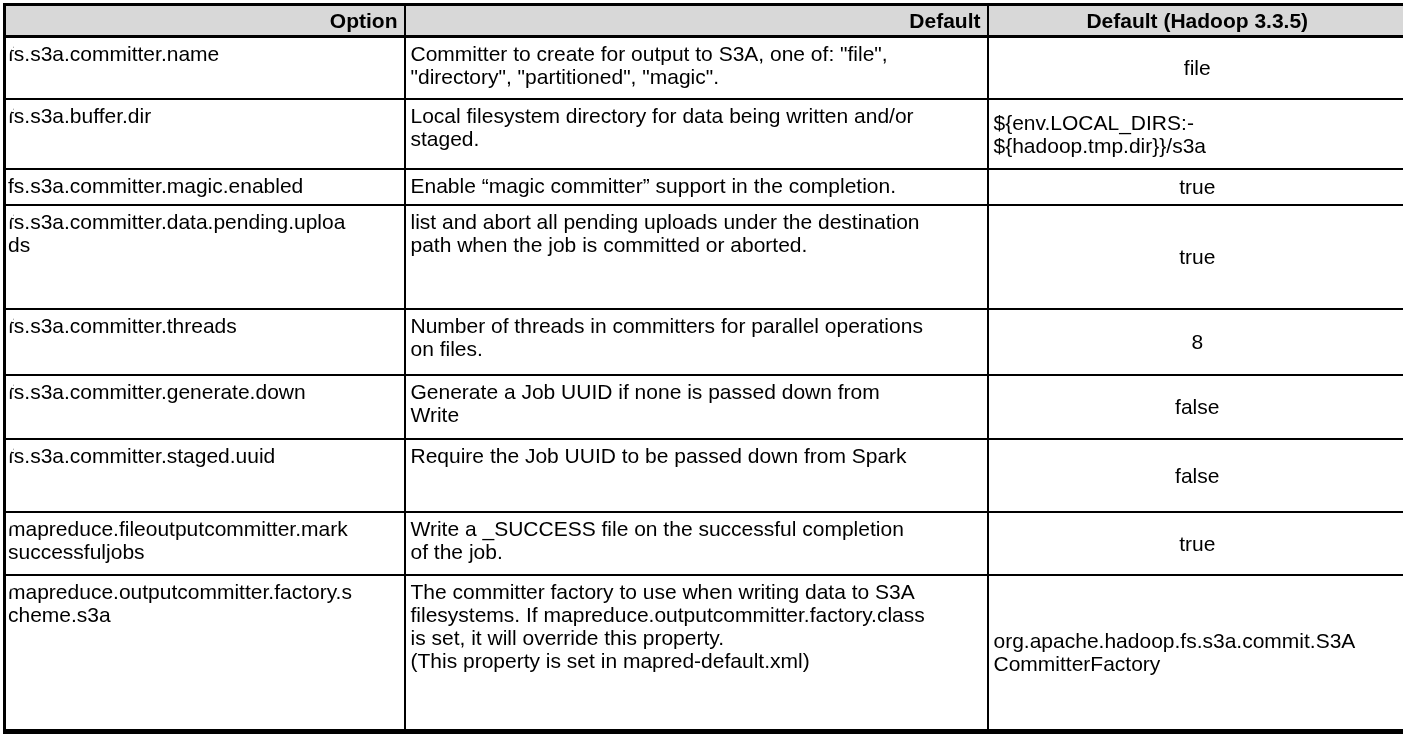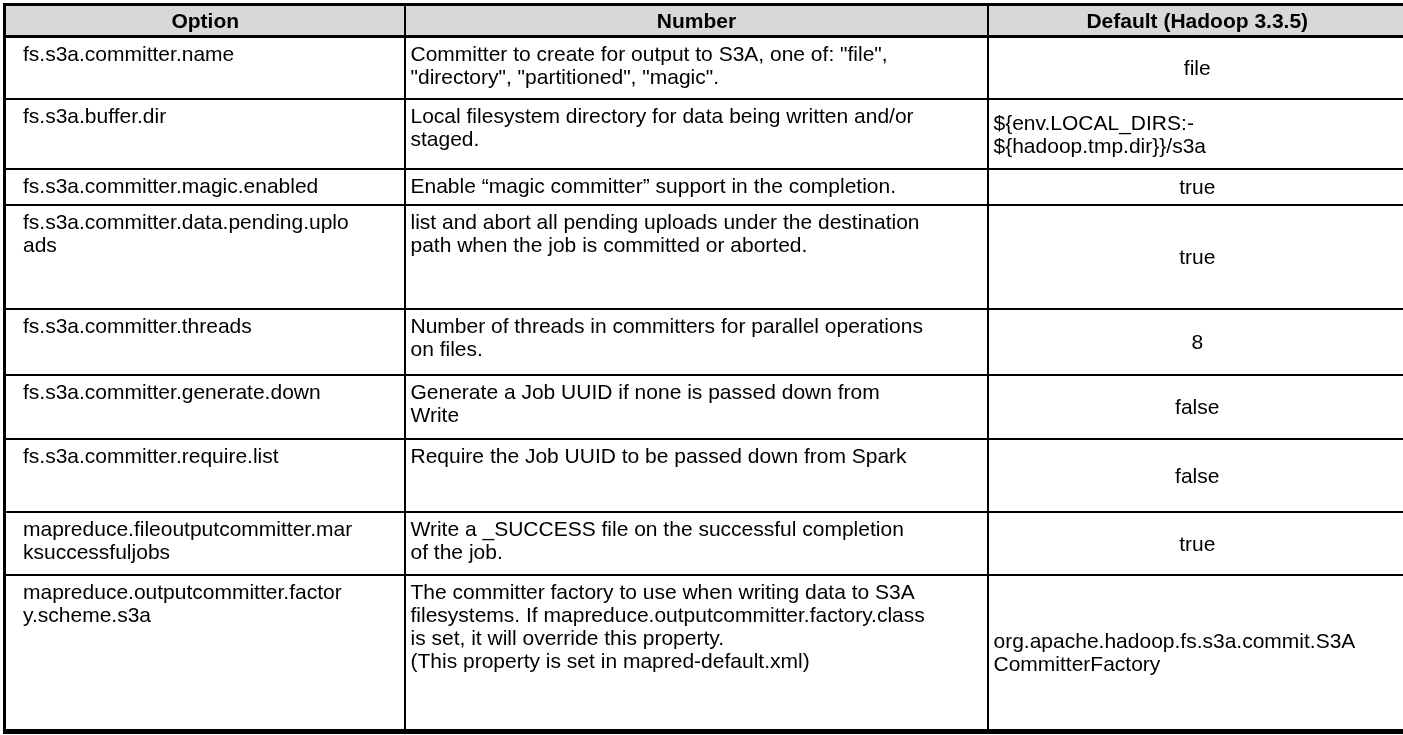--- a/index.html
+++ b/index.html
@@ -14,29 +14,29 @@
     line-height:23px;
     color:#000;
     border:3px solid #000;
     border-bottom-width:5px;
   }
   th,td{border:2px solid #000;overflow:hidden;}
   thead tr{height:32px;}
   thead th{
     background:#d8d8d8;
     font-weight:bold;
-    text-align:center;
+    text-align:right;
     vertical-align:middle;
     padding:2px 6px 2px 7px;
     border-bottom:3px solid #000;
   }
   thead th.col-default{text-align:center;padding:2px 4px;}
   td{vertical-align:top;padding:4px 6px;}
   td.cell-option{
-    padding:4px 50px 4px 17px;
+    padding:4px 50px 4px 2px;
     word-break:break-all;
     border-radius:27px;
   }
   td.cell-meaning{
     padding:4px 44px 4px 5px;
     white-space:pre-wrap;
     overflow-wrap:break-word;
   }
   td.cell-default{vertical-align:middle;}
   td.cell-default.center{text-align:center;padding:4px 5px;}
@@ -62,21 +62,21 @@
 
 <table class="opts">
   <colgroup>
     <col style="width:400px">
     <col style="width:583px">
     <col style="width:420px">
   </colgroup>
   <thead>
     <tr>
       <th class="col-option">Option</th>
-      <th class="col-meaning">Number</th>
+      <th class="col-meaning">Default</th>
       <th class="col-default">Default (Hadoop 3.3.5)</th>
     </tr>
   </thead>
   <tbody>
     <tr>
       <td class="cell-option">fs.s3a.committer.name</td>
       <td class="cell-meaning">Committer to create for output to S3A, one of: "file", "directory", "partitioned", "magic".</td>
       <td class="cell-default center">file</td>
     </tr>
     <tr>
@@ -100,21 +100,21 @@
       <td class="cell-meaning">Number of threads in committers for parallel operations on files.</td>
       <td class="cell-default center">8</td>
     </tr>
     <tr>
       <td class="cell-option">fs.s3a.committer.generate.down</td>
       <td class="cell-meaning">Generate a Job UUID if none is passed down from
 Write</td>
       <td class="cell-default center">false</td>
     </tr>
     <tr>
-      <td class="cell-option">fs.s3a.committer.require.list</td>
+      <td class="cell-option">fs.s3a.committer.staged.uuid</td>
       <td class="cell-meaning">Require the Job UUID to be passed down from Spark</td>
       <td class="cell-default center">false</td>
     </tr>
     <tr>
       <td class="cell-option">mapreduce.fileoutputcommitter.marksuccessfuljobs</td>
       <td class="cell-meaning">Write a _SUCCESS file on the successful completion
 of the job.</td>
       <td class="cell-default center">true</td>
     </tr>
     <tr>

